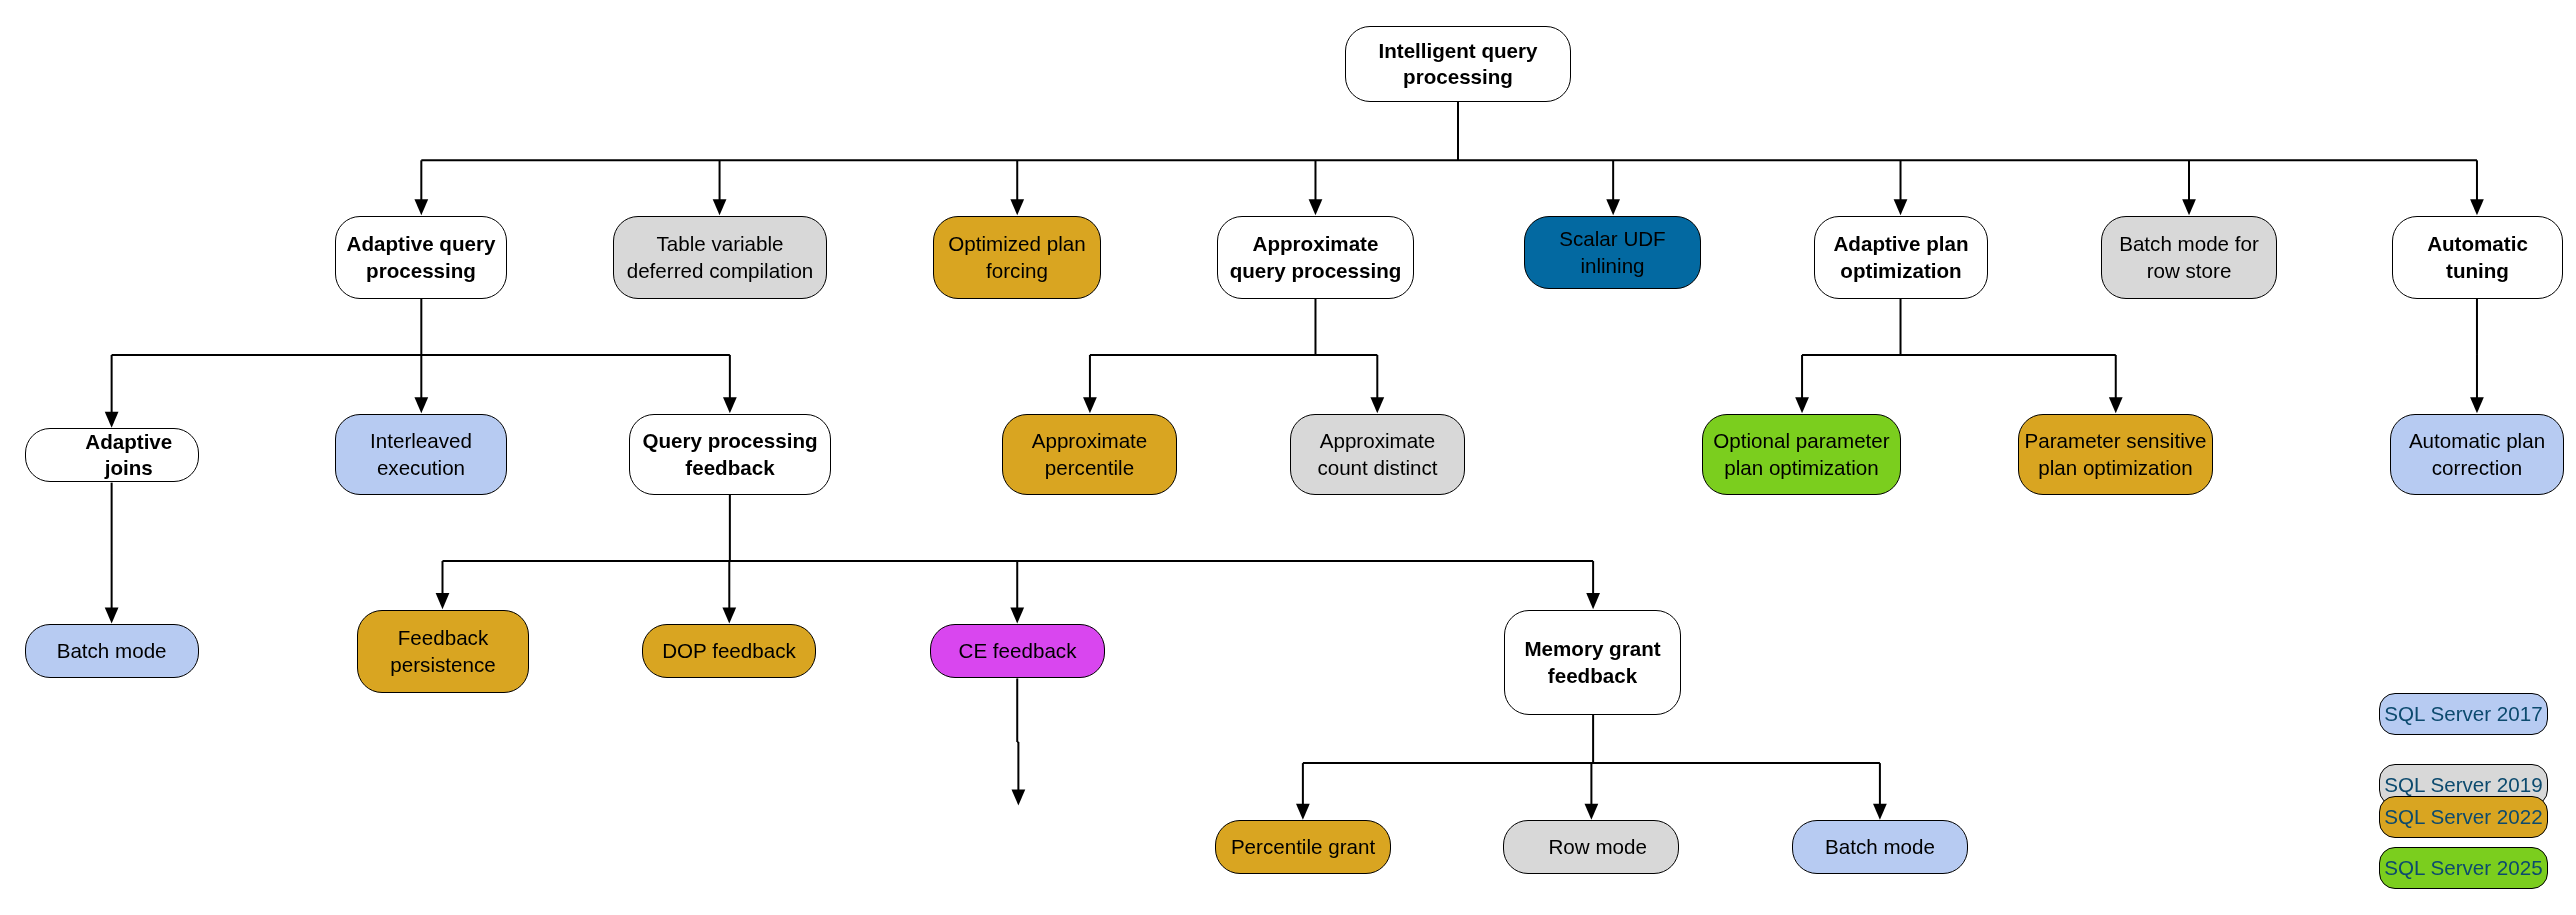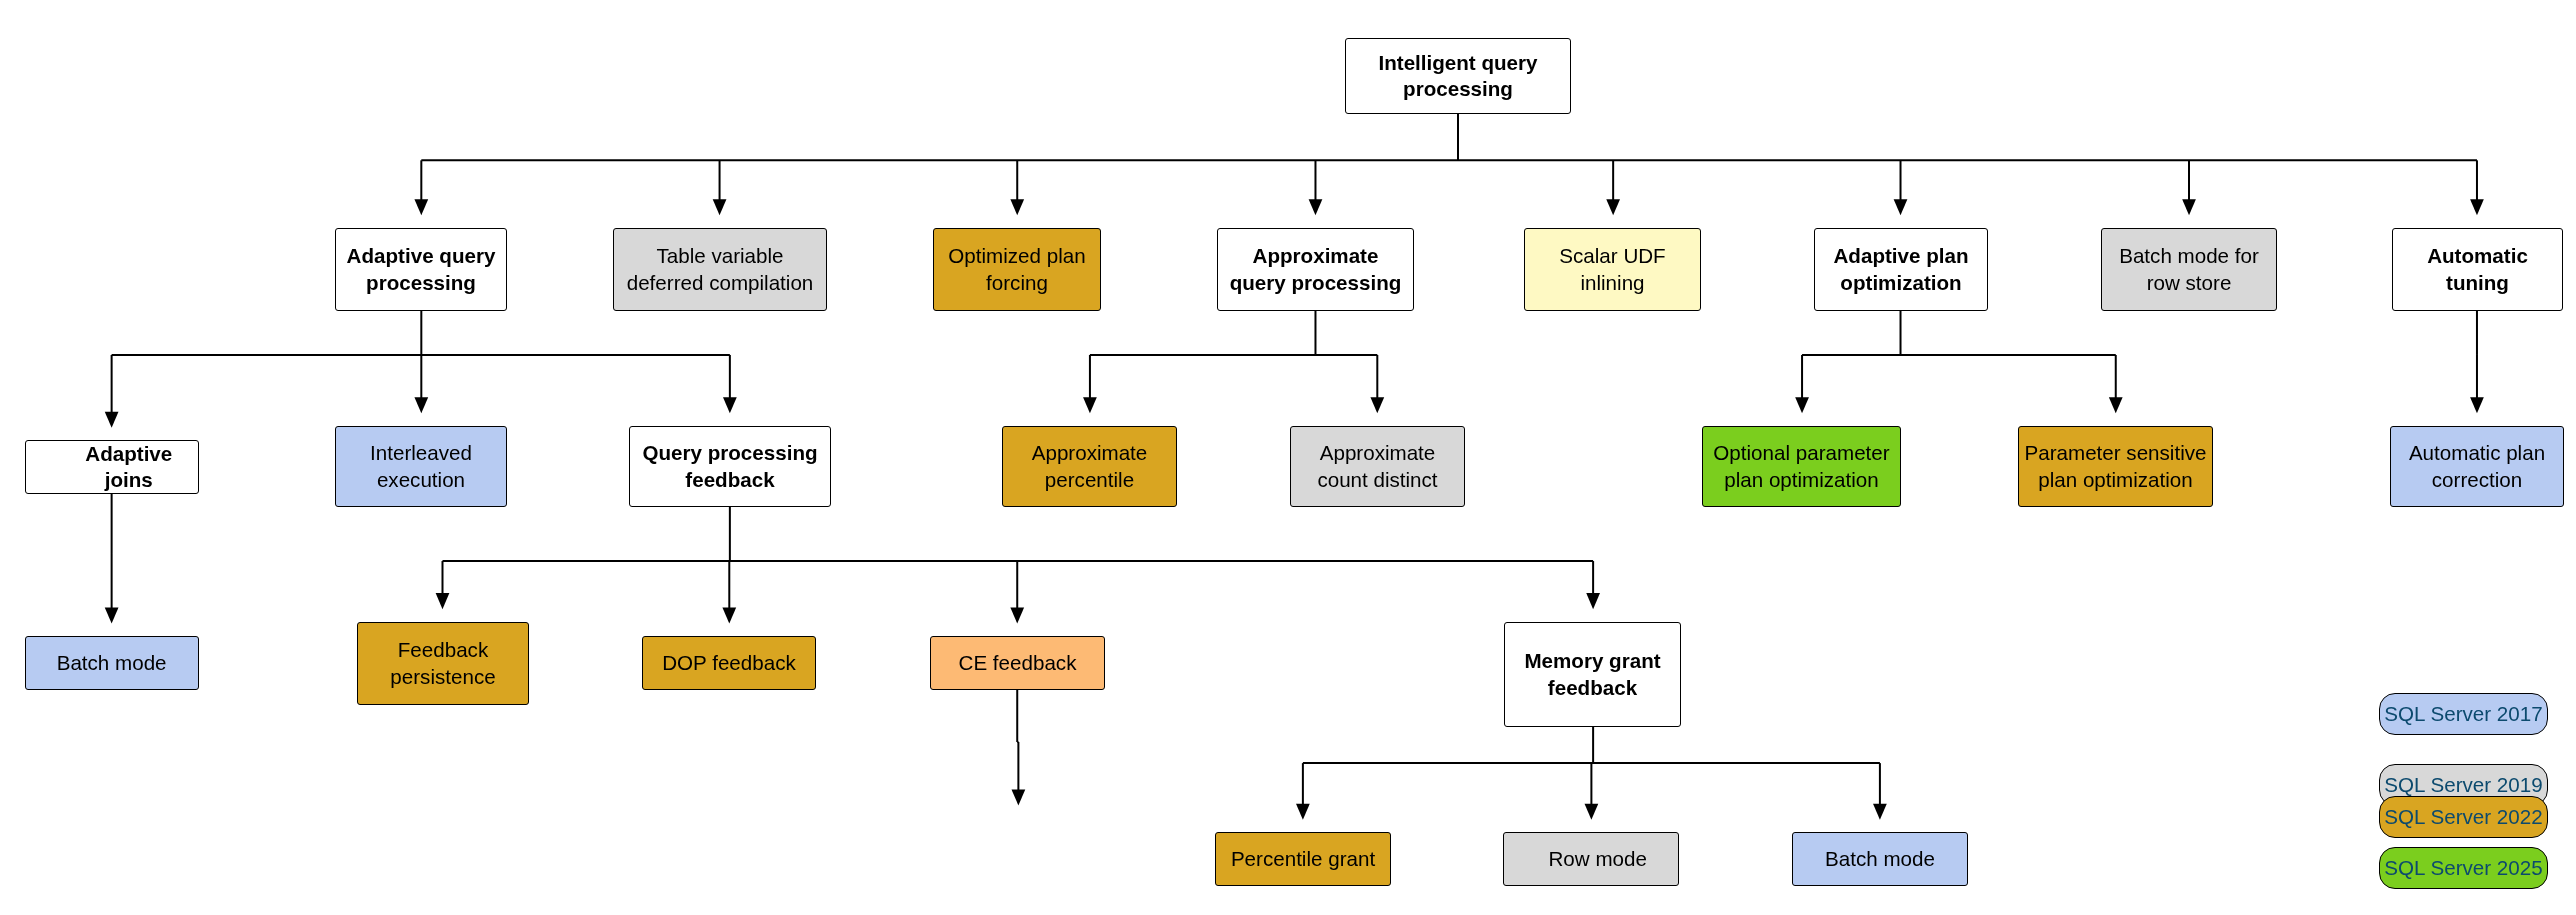--- a/index.html
+++ b/index.html
@@ -17,31 +17,30 @@
   }
   #edges {
     position: absolute;
     left: 0;
     top: 0;
   }
   .node {
     position: absolute;
     box-sizing: border-box;
     border: 1.7px solid #000000;
-    border-radius: 3px;
+    border-radius: 25px;
     display: flex;
     align-items: center;
     justify-content: center;
     text-align: center;
     font-size: 20.6px;
     line-height: 1.28;
     color: #000000;
     white-space: pre-line;
     padding: 2.3px 4.6px;
-    margin-top: 12px;
   }
   .node.bold { font-weight: bold; }
   .legend-pill {
     position: absolute;
     box-sizing: border-box;
     border: 1.7px solid #000000;
     border-radius: 16px;
     display: flex;
     align-items: center;
     justify-content: center;
@@ -126,21 +125,21 @@
 <div class="node bold" style="left: 1345px; top: 26px; width: 226px; height: 76px; background: rgb(255, 255, 255);"><span>Intelligent query
 processing</span></div>
     <div class="node bold" style="left: 335px; top: 216px; width: 172px; height: 83px; background: rgb(255, 255, 255);"><span>Adaptive query
 processing</span></div>
     <div class="node" style="left: 613px; top: 216px; width: 214px; height: 83px; background: rgb(216, 216, 216);"><span>Table variable
 deferred compilation</span></div>
     <div class="node" style="left: 933px; top: 216px; width: 168px; height: 83px; background: rgb(217, 165, 33);"><span>Optimized plan
 forcing</span></div>
     <div class="node bold" style="left: 1217px; top: 216px; width: 197px; height: 83px; background: rgb(255, 255, 255);"><span>Approximate
 query processing</span></div>
-    <div class="node" style="left: 1524px; top: 216px; width: 177px; height: 83px; background: #fef9c3; justify-content: center;"><span>Scalar UDF
+    <div class="node" style="left: 1524px; top: 216px; width: 177px; height: 73px; background: #0369a1; justify-content: center;"><span>Scalar UDF
 inlining</span></div>
     <div class="node bold" style="left: 1814px; top: 216px; width: 174px; height: 83px; background: rgb(255, 255, 255);"><span>Adaptive plan
 optimization</span></div>
     <div class="node" style="left: 2101px; top: 216px; width: 176px; height: 83px; background: rgb(216, 216, 216);"><span>Batch mode for
 row store</span></div>
     <div class="node bold" style="left: 2392px; top: 216px; width: 171px; height: 83px; background: rgb(255, 255, 255);"><span>Automatic
 tuning</span></div>
     <div class="node bold" style="left: 24.6px; top: 428px; width: 174px; height: 54px; background: rgb(255, 255, 255); padding-left: 39px;"><span>Adaptive joins</span></div>
     <div class="node" style="left: 335px; top: 414px; width: 172px; height: 81px; background: rgb(183, 203, 242);"><span>Interleaved
 execution</span></div>
@@ -153,21 +152,21 @@
     <div class="node" style="left: 1702px; top: 414px; width: 199px; height: 81px; background: rgb(123, 206, 30);"><span>Optional parameter
 plan optimization</span></div>
     <div class="node" style="left: 2018px; top: 414px; width: 195px; height: 81px; background: rgb(217, 165, 33);"><span>Parameter sensitive
 plan optimization</span></div>
     <div class="node" style="left: 2390px; top: 414px; width: 174px; height: 81px; background: rgb(183, 203, 242);"><span>Automatic plan
 correction</span></div>
     <div class="node" style="left: 24.6px; top: 624px; width: 174px; height: 54px; background: rgb(183, 203, 242);"><span>Batch mode</span></div>
     <div class="node" style="left: 357px; top: 610px; width: 172px; height: 83px; background: rgb(217, 165, 33);"><span>Feedback
 persistence</span></div>
     <div class="node" style="left: 642px; top: 624px; width: 174px; height: 54px; background: rgb(217, 165, 33);"><span>DOP feedback</span></div>
-    <div class="node" style="left: 930px; top: 624px; width: 175px; height: 54px; background: #fdba74;"><span>CE feedback</span></div>
+    <div class="node" style="left: 930px; top: 624px; width: 175px; height: 54px; background: #d946ef;"><span>CE feedback</span></div>
     <div class="node bold" style="left: 1504px; top: 610px; width: 177px; height: 105px; background: rgb(255, 255, 255);"><span>Memory grant
 feedback</span></div>
     <div class="node" style="left: 1215px; top: 820px; width: 176px; height: 54px; background: rgb(217, 165, 33);"><span>Percentile grant</span></div>
     <div class="node" style="left: 1503px; top: 820px; width: 176px; height: 54px; background: rgb(216, 216, 216); padding-left: 18px;"><span>Row mode</span></div>
     <div class="node" style="left: 1792px; top: 820px; width: 176px; height: 54px; background: rgb(183, 203, 242);"><span>Batch mode</span></div>
     <div class="legend-pill" style="left: 2379px; top: 693px; width: 169px; height: 42px; background: rgb(183, 203, 242);">
       <span>SQL Server 2017</span>
     </div>
     <div class="legend-pill" style="left: 2379px; top: 744px; width: 169px; height: 42px; background: rgb(216, 216, 216); margin-top: 20px;">
       <span>SQL Server 2019</span>

